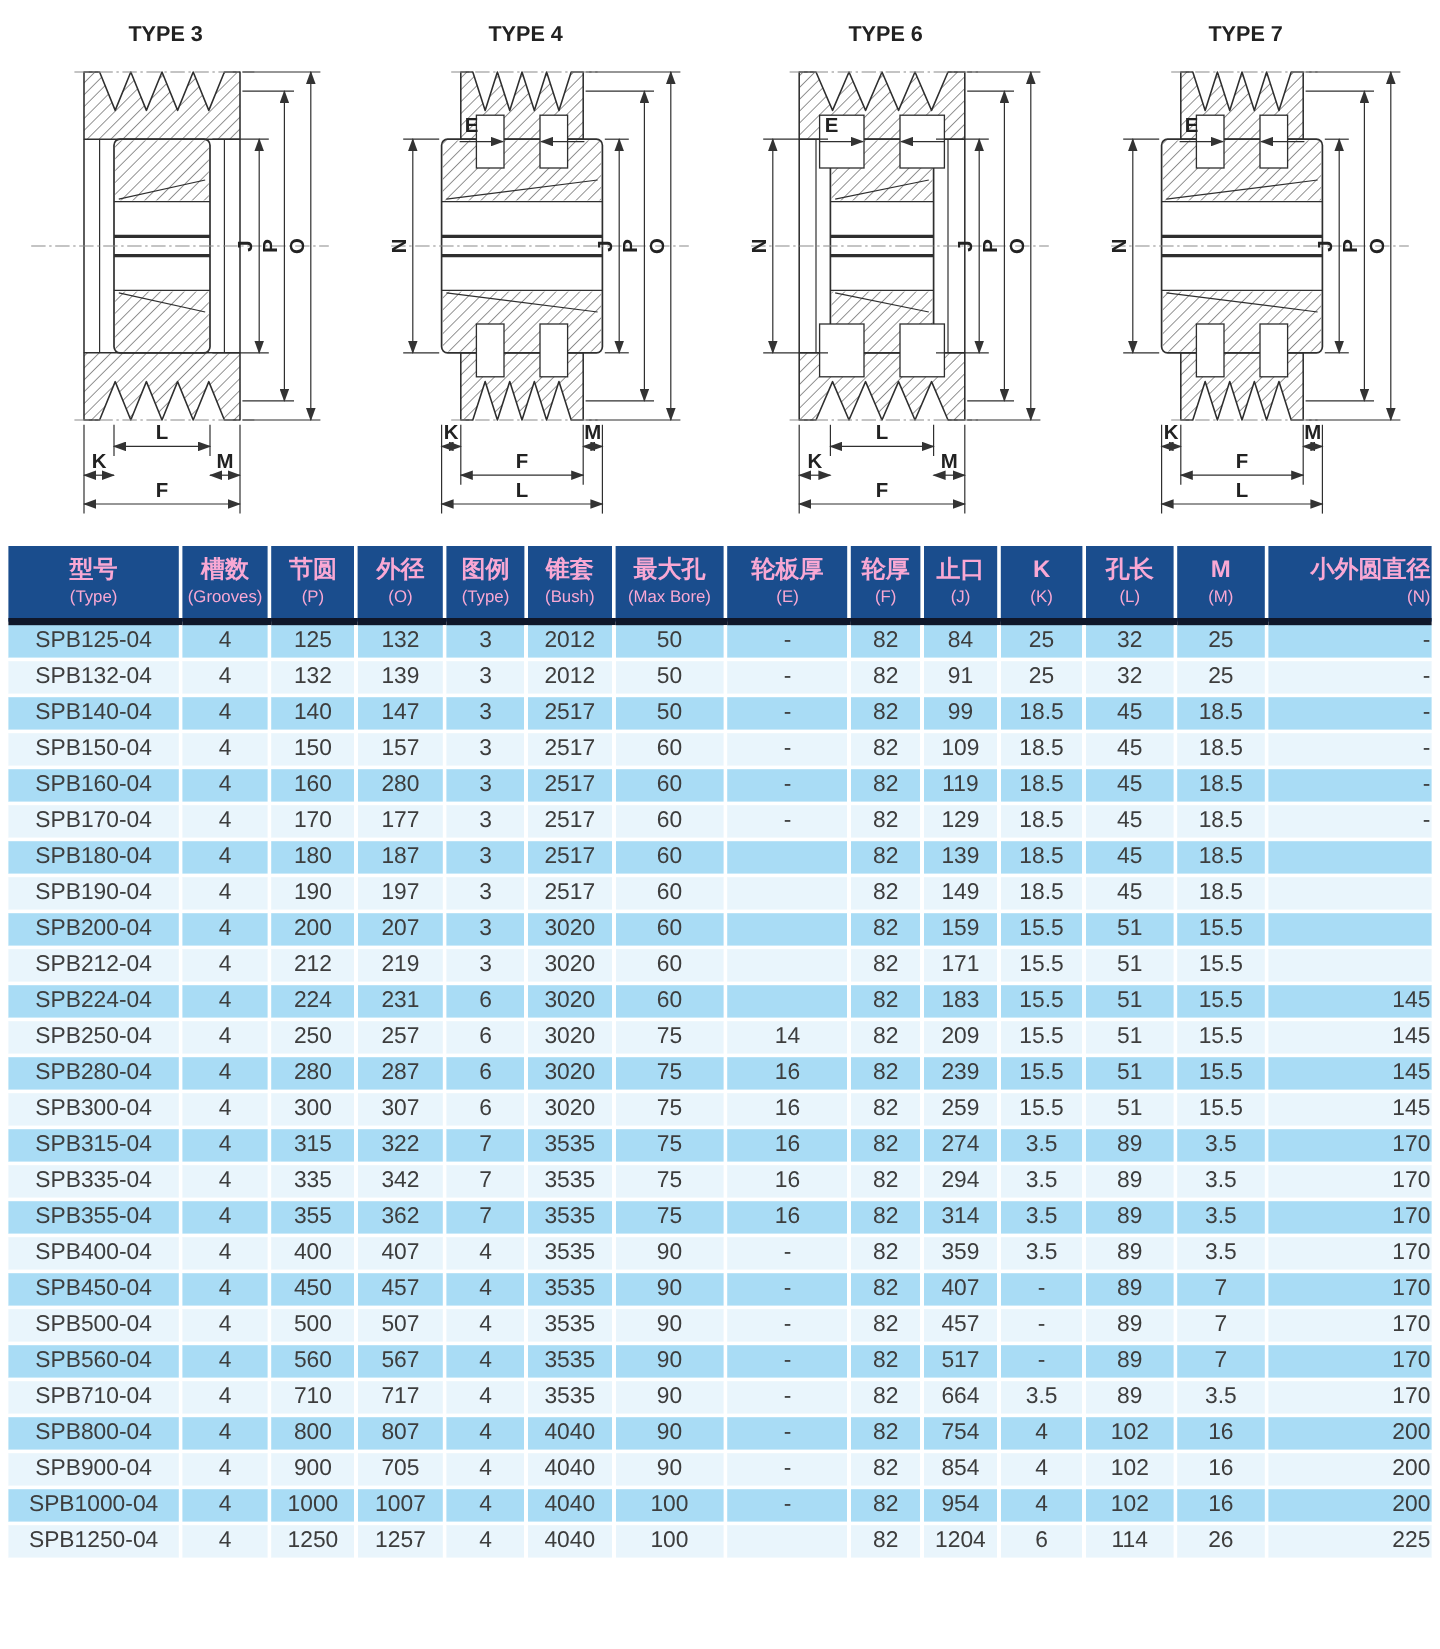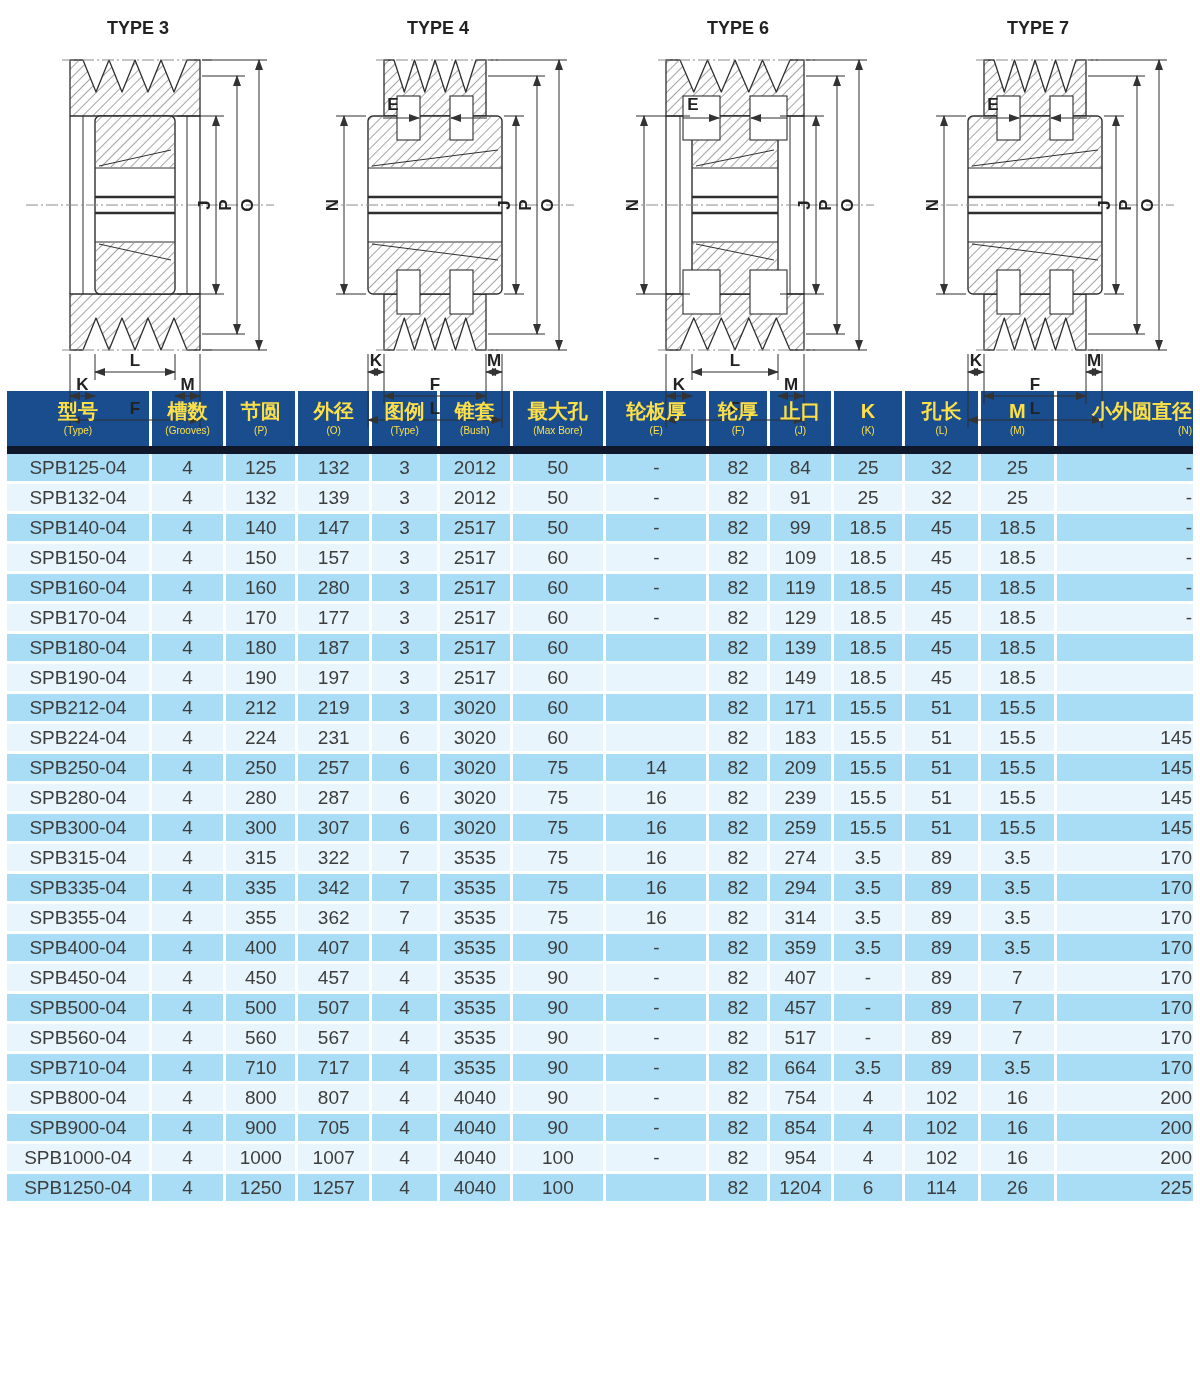--- a/index.html
+++ b/index.html
@@ -1,26 +1,26 @@
 <!DOCTYPE html>
 <html style="--hdr: #1a4d8d; --rowodd: #a9dcf5; --roweven: #e9f5fc; --celltext: #3d3d3d;"><head>
 <meta charset="utf-8">
 <style>
   html,body{margin:0;padding:0;background:#fff;}
   body{width:1200px;font-family:"Liberation Sans","DejaVu Sans",sans-serif;}
   .sheet{width:1200px;}
-  .diagrams{display:flex;height:391px;background:#fff;}
+  .diagrams{display:flex;height:455px;background:#fff;}
   .diagrams svg{display:block;flex:0 0 300px;}
   .tablewrap{padding:0 7px 8px 7px;}
   table{width:100%;border-collapse:collapse;table-layout:fixed;}
-  th{background:var(--hdr,#1a4d8d);color:#fde047;vertical-align:middle;
-     padding:8px 1px 9px 1px;border-right:3px solid #fff;border-bottom:8px solid #0f172a;}
+  th{background:var(--hdr,#1a4d8d);color:#f9a8d4;vertical-align:middle;
+     padding:8px 1px 9px 1px;border-right:3px solid #fff;border-bottom:6px solid #0f172a;}
   th:last-child,td:last-child{border-right:0;text-align:right;}
   th .zh{font-size:20px;font-weight:700;line-height:1.2;}
-  th .en{font-size:10px;font-weight:400;line-height:1.2;margin-top:2px;}
+  th .en{font-size:14px;font-weight:400;line-height:1.2;margin-top:2px;}
   td{height:27px;padding:0 1px;text-align:center;font-size:19px;color:var(--celltext,#3d3d3d);
      border-right:3px solid #fff;border-bottom:3px solid #fff;white-space:nowrap;overflow:hidden;}
   tbody tr:nth-child(odd) td{background:var(--rowodd,#a9dcf5);}
   tbody tr:nth-child(even) td{background:var(--roweven,#e9f5fc);}
 </style>
 </head>
 <body>
 
 <div class="sheet">
   <div class="diagrams" id="diagrams">
@@ -463,20 +463,36 @@
             <td>60</td>
             <td></td>
             <td>82</td>
             <td>149</td>
             <td>18.5</td>
             <td>45</td>
             <td>18.5</td>
             <td></td>
           </tr>
           <tr>
+            <td>SPB200-04</td>
+            <td>4</td>
+            <td>200</td>
+            <td>207</td>
+            <td>3</td>
+            <td>3020</td>
+            <td>60</td>
+            <td></td>
+            <td>82</td>
+            <td>159</td>
+            <td>15.5</td>
+            <td>51</td>
+            <td>15.5</td>
+            <td></td>
+          </tr>
+          <tr>
             <td>SPB212-04</td>
             <td>4</td>
             <td>212</td>
             <td>219</td>
             <td>3</td>
             <td>3020</td>
             <td>60</td>
             <td></td>
             <td>82</td>
             <td>171</td>

